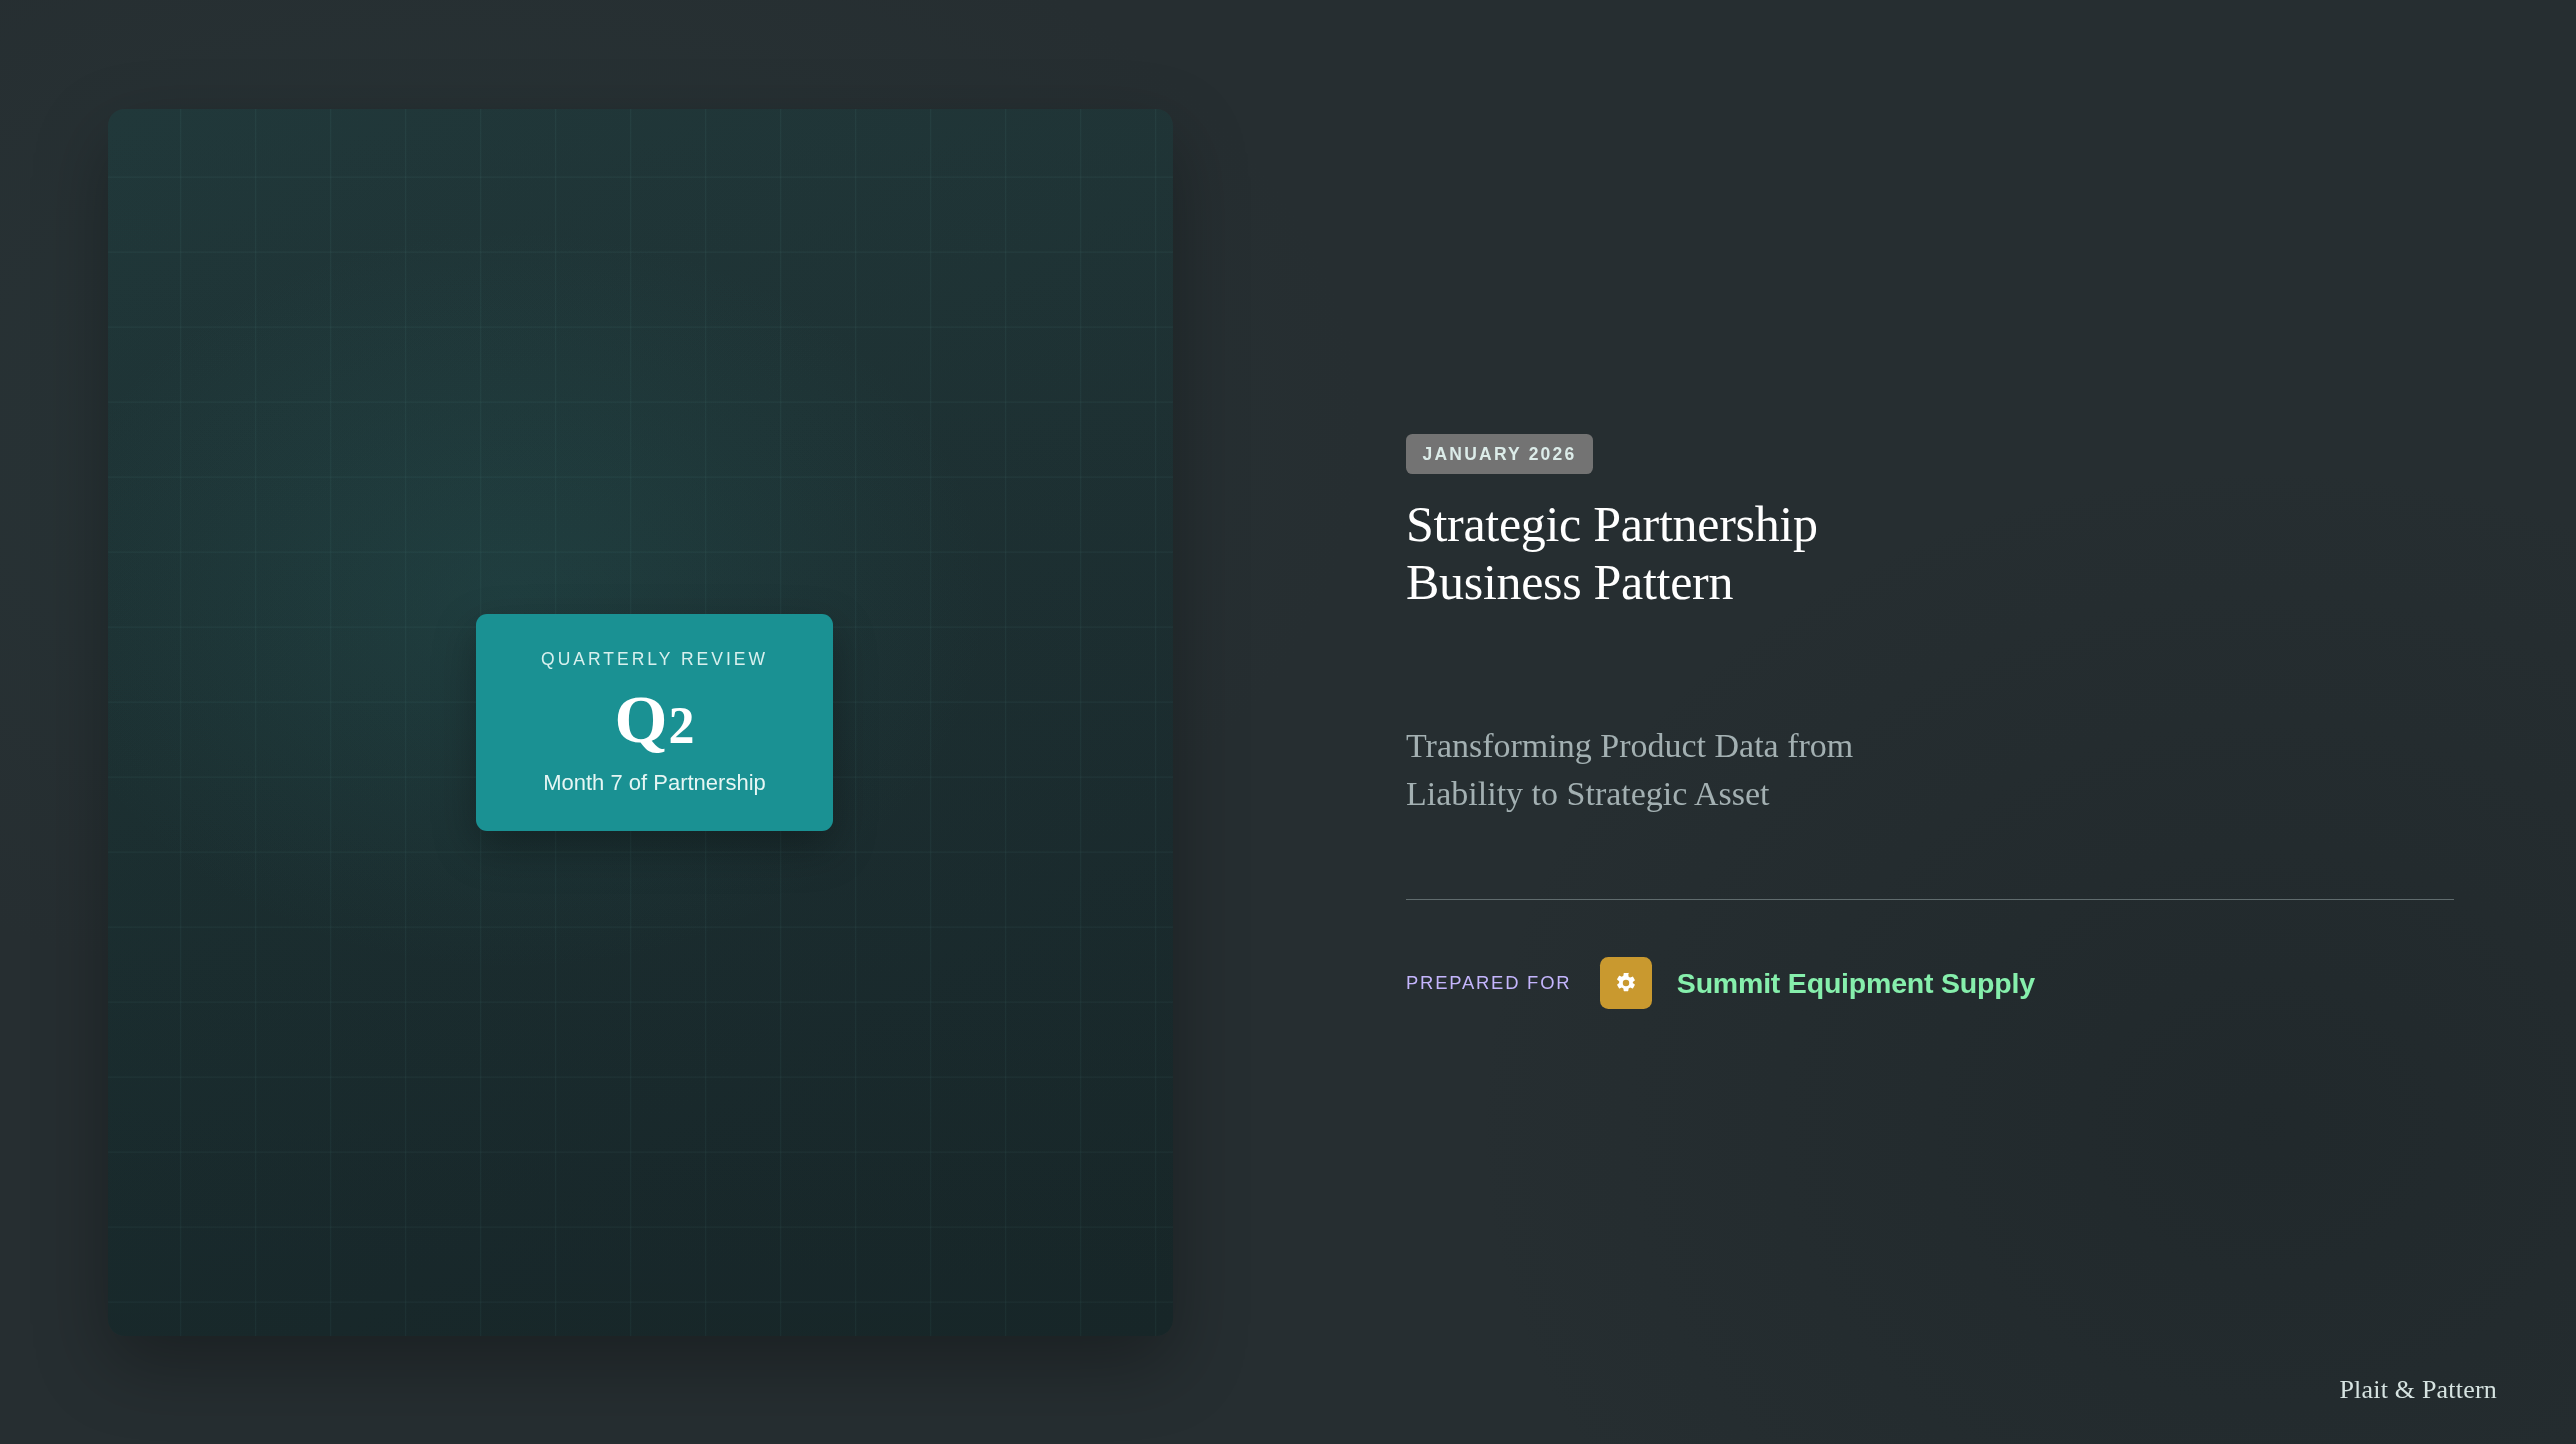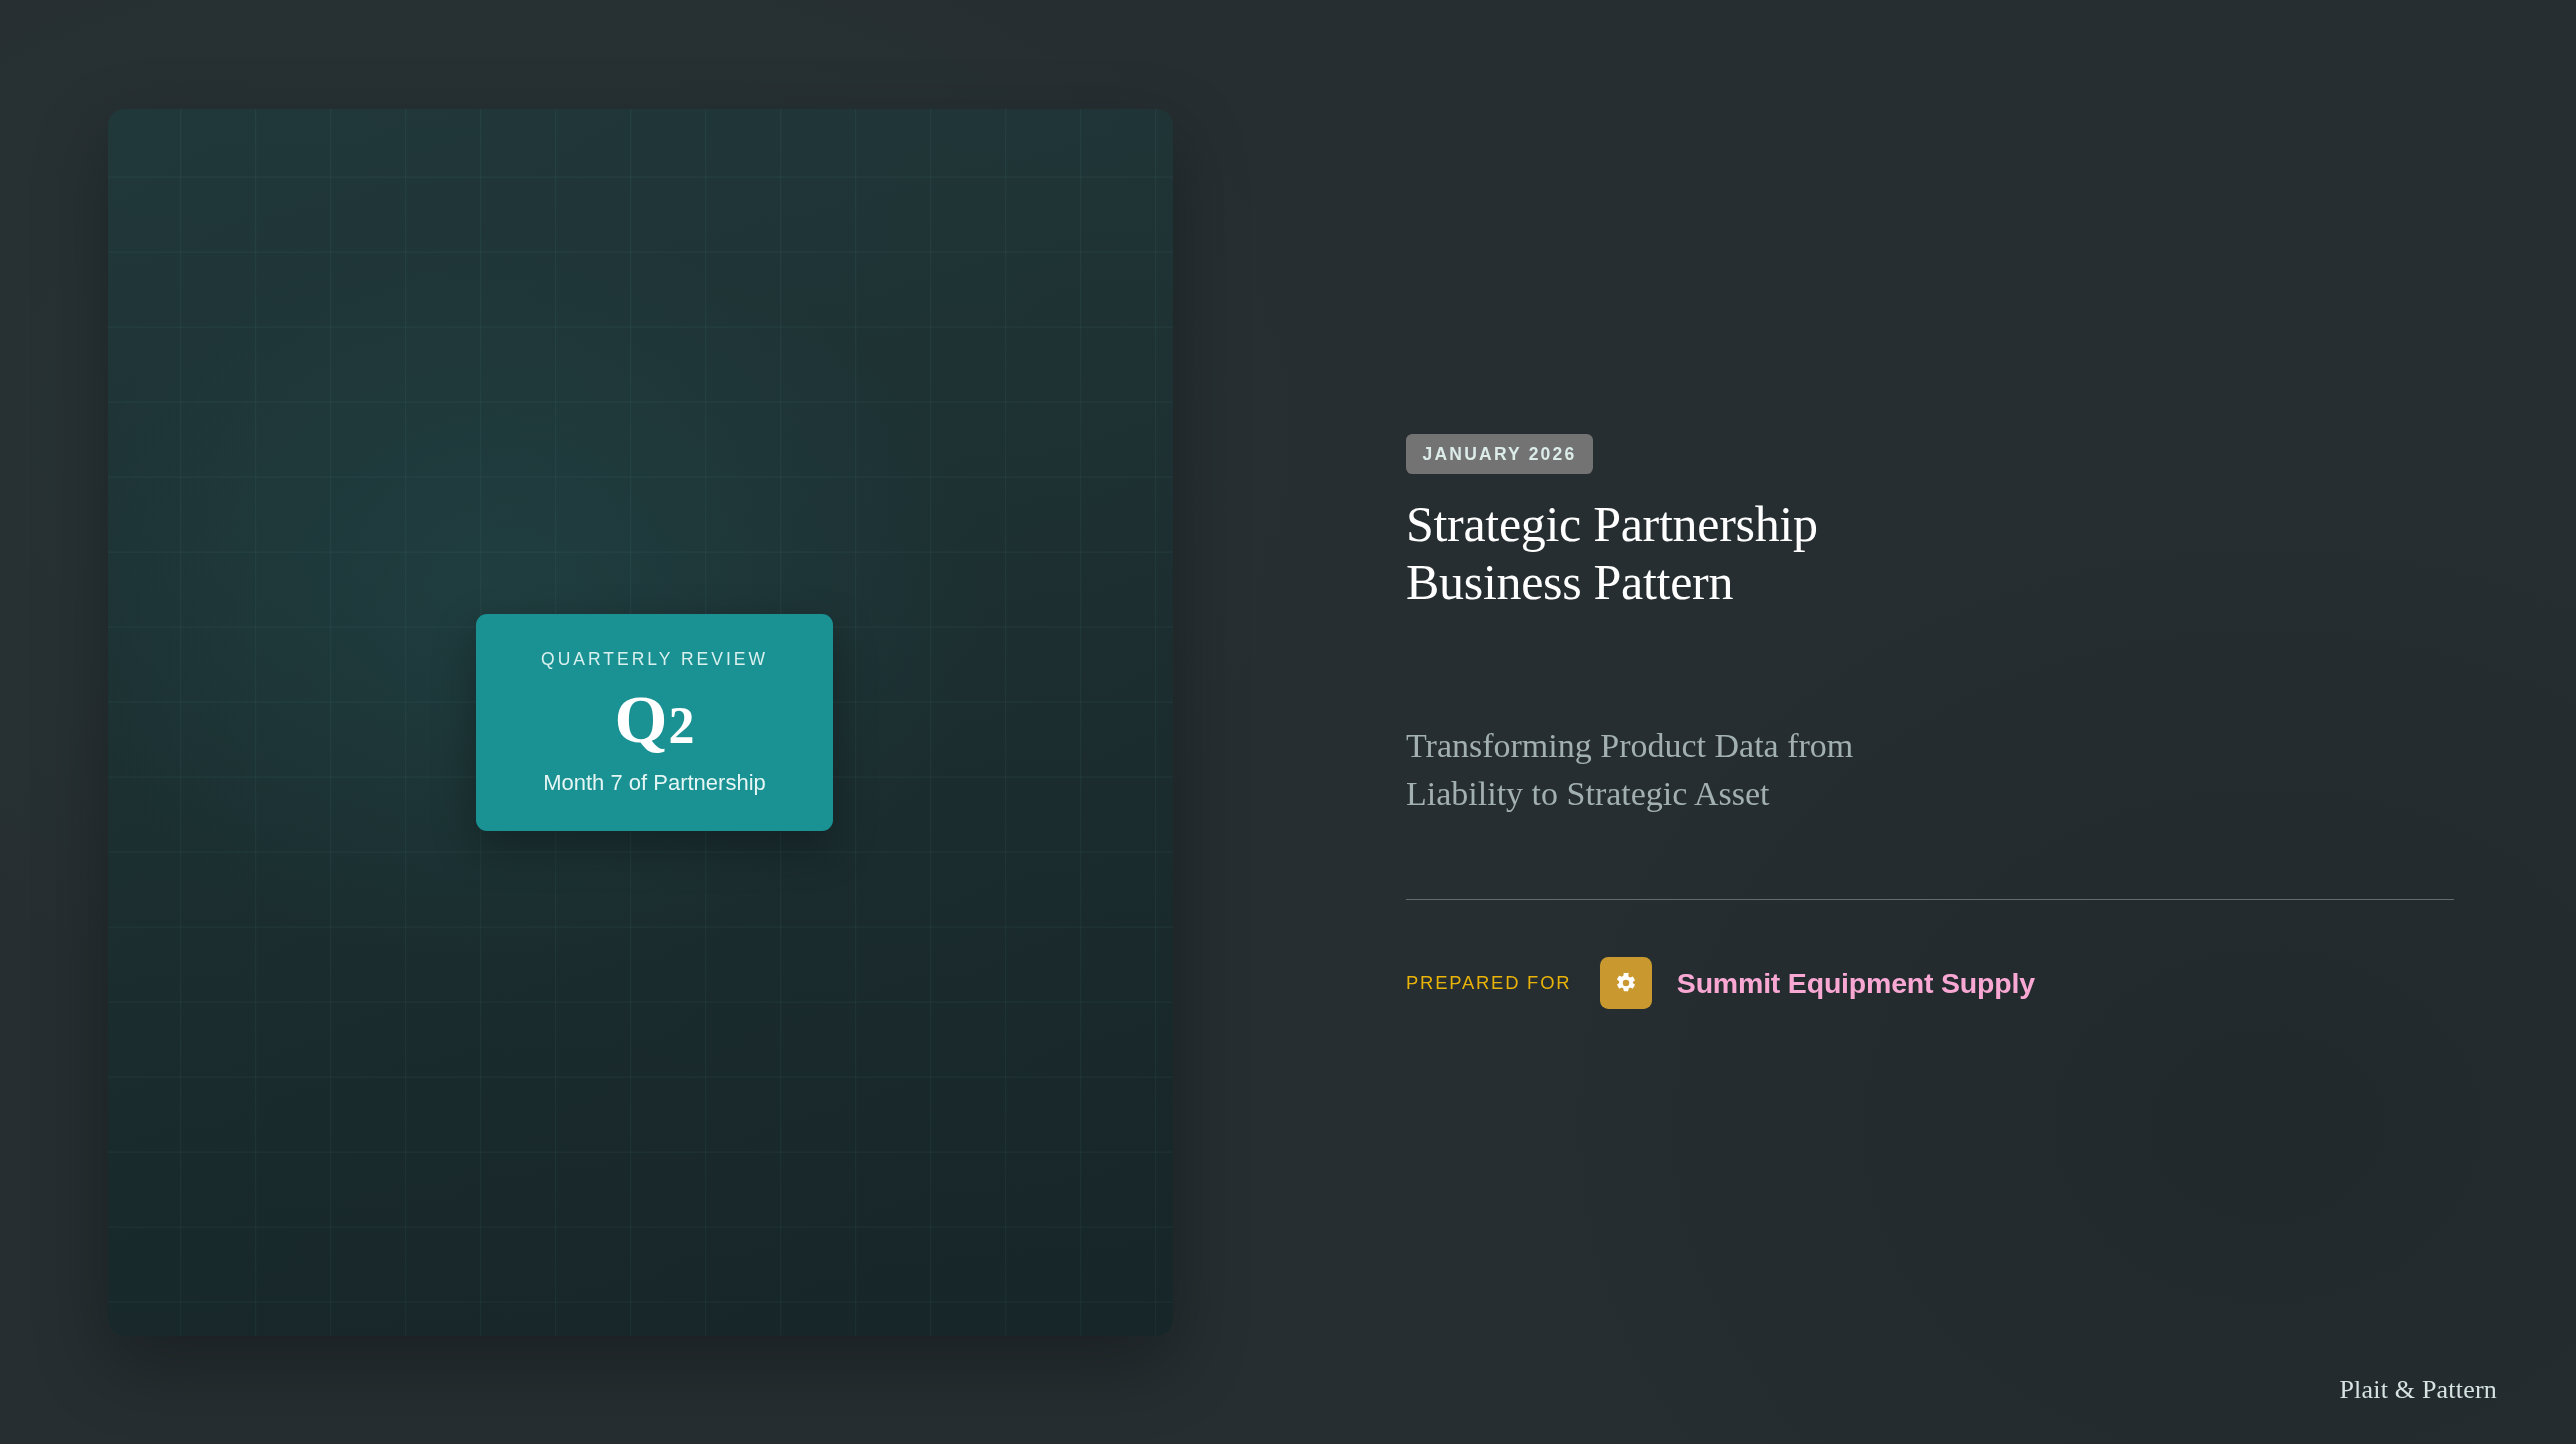--- a/index.html
+++ b/index.html
@@ -181,21 +181,21 @@
     top: 957px;
     left: 0;
     display: flex;
     align-items: center;
   }
 
   .prepared-label {
     font-size: 18.4px;
     letter-spacing: 1.8px;
     font-weight: 400;
-    color: #eab308;
+    color: #c4b5fd;
     text-transform: uppercase;
     line-height: 1;
     margin-right: 28.5px;
   }
 
   .client-badge {
     width: 52px;
     height: 52px;
     border-radius: 8.3px;
     background: #c9992f;
@@ -203,21 +203,21 @@
     align-items: center;
     justify-content: center;
     flex: none;
     margin-right: 25px;
   }
   .client-badge svg { display: block; }
 
   .client-name {
     font-size: 28.5px;
     font-weight: 700;
-    color: #f9a8d4;
+    color: #86efac;
     line-height: 1;
     letter-spacing: -0.2px;
   }
 
   
   .footer-brand {
     position: absolute;
     right: 79px;
     bottom: 39px;
     font-family: "Liberation Serif", "DejaVu Serif", serif;

